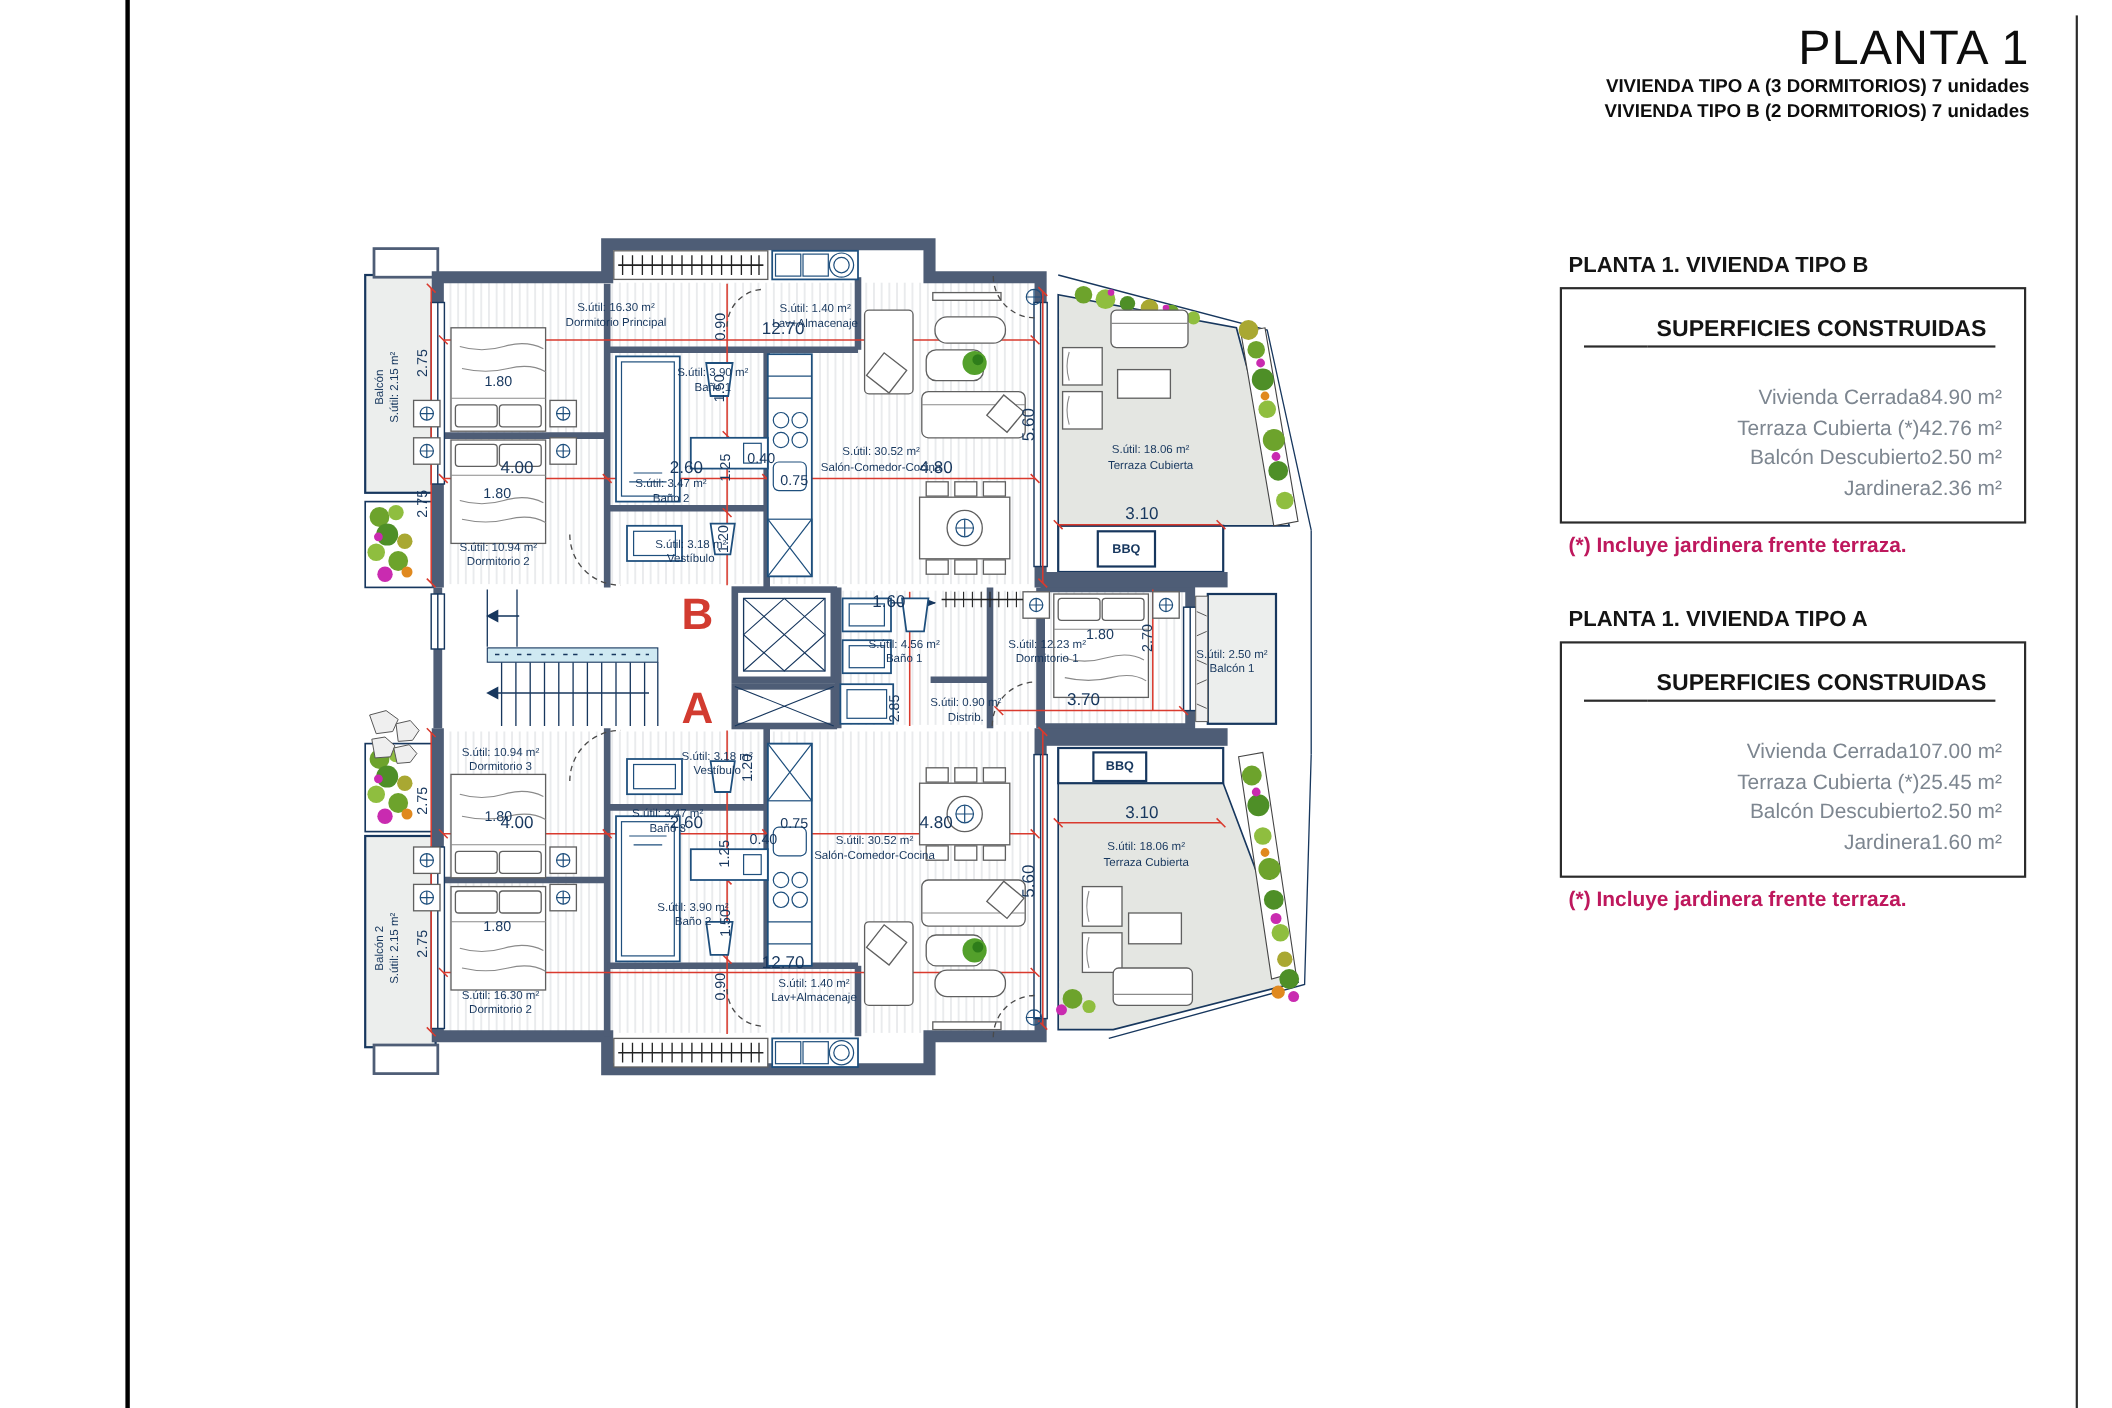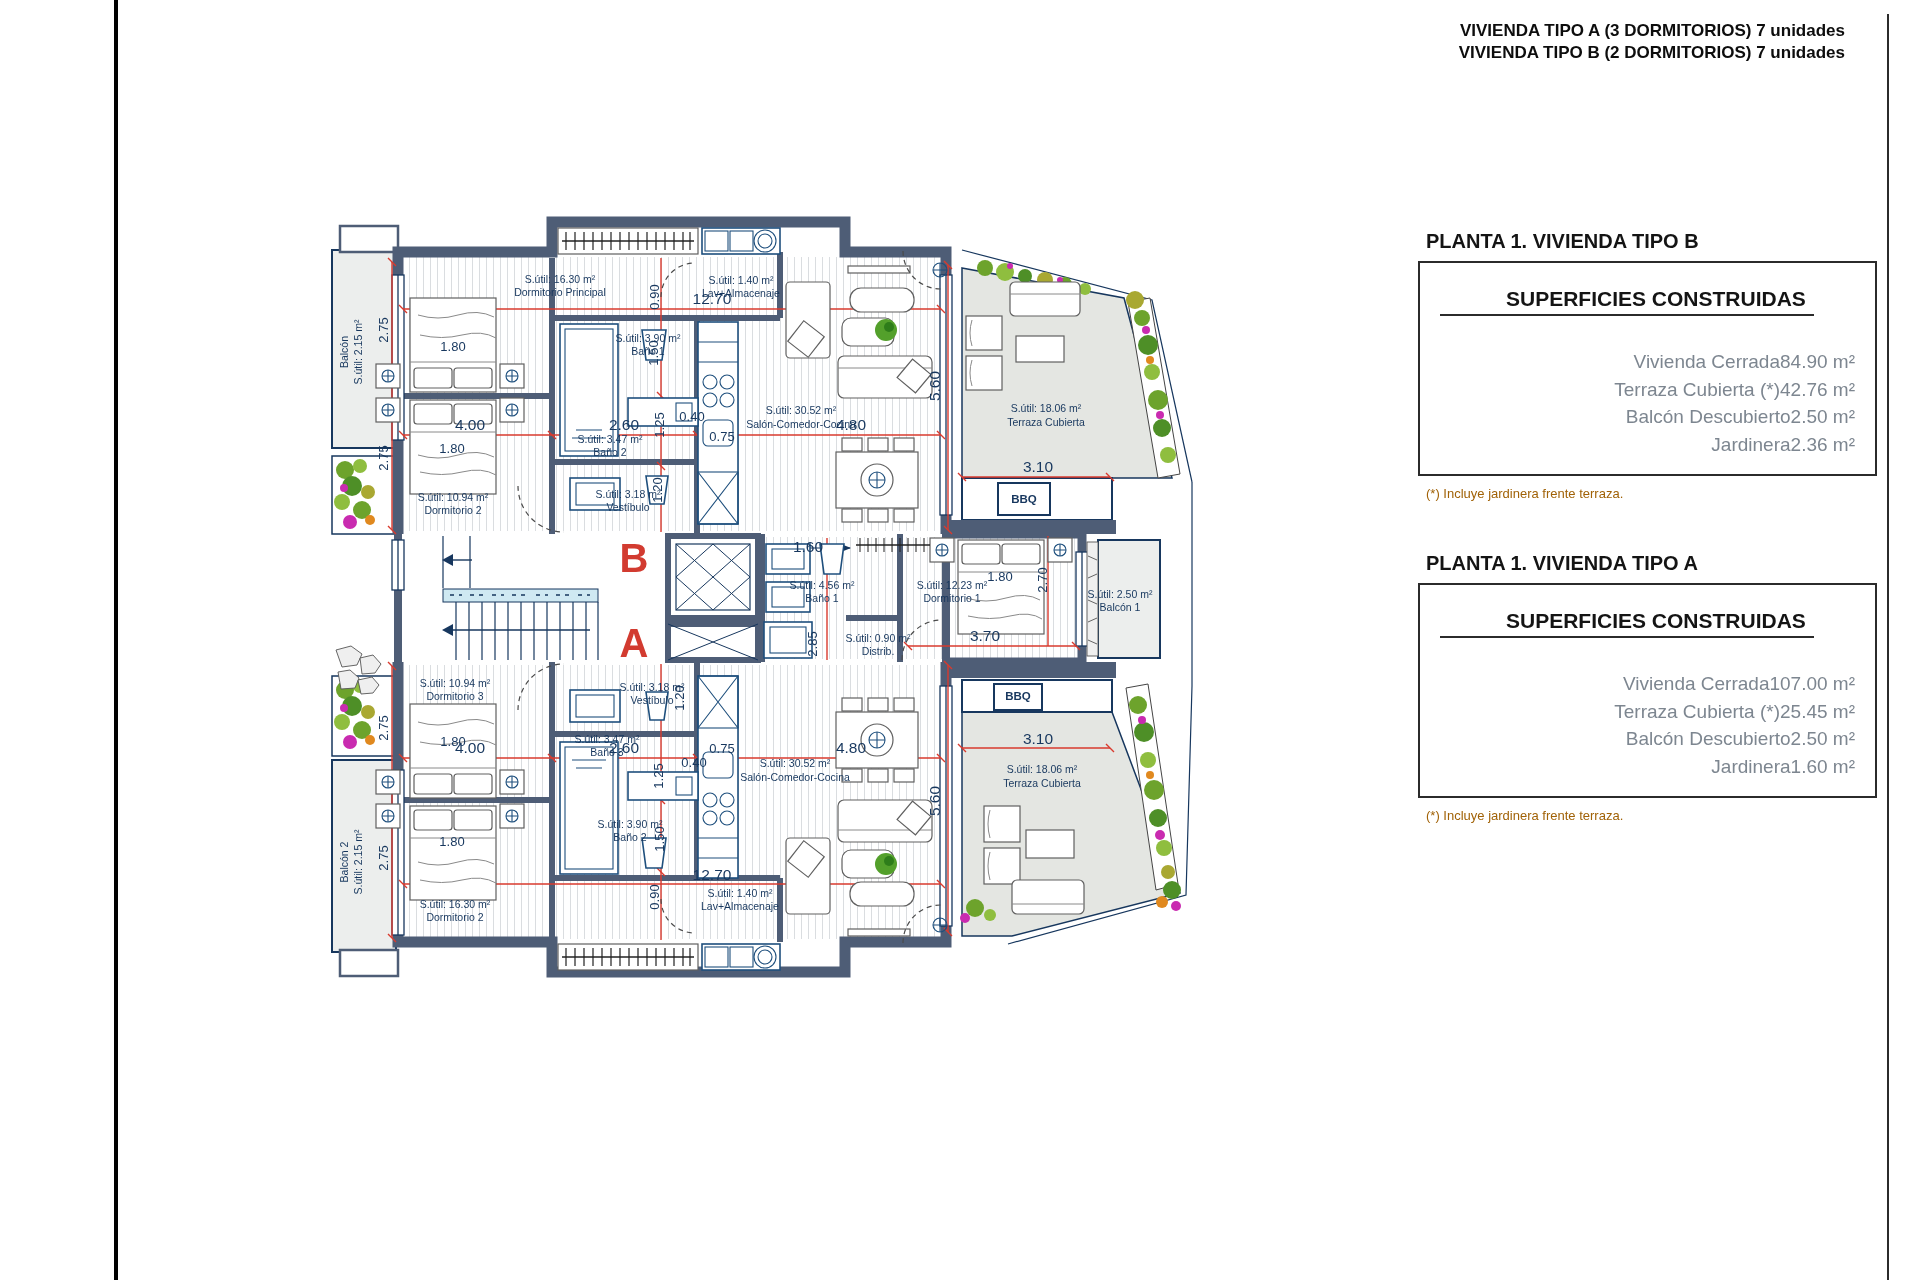--- a/index.html
+++ b/index.html
@@ -5,31 +5,31 @@
   html,body{margin:0;padding:0;background:#fff;}
   body{width:1920px;height:1280px;position:relative;overflow:hidden;
        font-family:"Liberation Sans",sans-serif;color:#111;}
   .border-left{position:absolute;left:114px;top:0;width:4px;height:1280px;background:#000;}
   .border-right{position:absolute;left:1887px;top:14px;width:2px;height:1266px;background:#2b2b2b;}
 
   .title-block{position:absolute;top:20px;right:75px;text-align:right;}
   .title-block h1{margin:0;font-size:44px;font-weight:400;letter-spacing:1px;color:#0d0d0d;line-height:48px;}
   .title-block .sub{font-size:17px;font-weight:bold;line-height:21.5px;color:#0d0d0d;}
 
-  .area-table{position:absolute;left:1418px;width:459px;}
+  .area-table{position:absolute;left:1418px;width:424px;}
   .area-table .heading{font-size:20px;font-weight:bold;color:#141414;margin:0 0 8px 8px;}
   .area-table .box{border:2px solid #2b2b2b;padding:0 20px 16px 20px;background:#fff;}
   .area-table .title-row{display:flex;align-items:flex-end;margin-top:24px;}
   .area-table .title-lead{width:58px;border-bottom:2.5px solid #2b2b2b;height:16px;}
   .area-table .box-title{font-size:21px;font-weight:bold;color:#141414;
       border-bottom:2.5px solid #2b2b2b;padding:0 8px 3px 8px;}
   .area-table .rows{margin-top:32px;}
   .area-table .row{display:flex;justify-content:flex-end;
       font-size:19px;line-height:27.5px;color:#7d8690;}
-  .area-table .footnote{font-size:13px;color:#a16207;margin:10px 0 0 8px;}
+  .area-table .footnote{font-size:19px;color:#be185d;margin:10px 0 0 8px;font-weight:bold;}
 
   
   svg text{font-family:"Liberation Sans",sans-serif;text-anchor:middle;}
   .t-room{font-size:10.5px;fill:#17375e;}
   .t-dim{font-size:13px;fill:#17375e;}
   .t-dimL{font-size:15.5px;fill:#17375e;}
   .t-letter{font-size:40px;font-weight:bold;fill:#d23b30;}
   .t-bbq{font-size:11.5px;font-weight:bold;fill:#17375e;}
 
   .wall{fill:none;stroke:#4e5d76;}
@@ -44,20 +44,21 @@
   .balc{fill:#eceeed;stroke:#17375e;stroke-width:2;}
   .peb{fill:#efefef;stroke:#555;stroke-width:0.9;}
 </style>
 </head>
 <body>
 
 <div class="border-left"></div>
 <div class="border-right"></div>
 
 <div class="title-block">
+  <h1>PLANTA 1</h1>
   <div class="sub">VIVIENDA TIPO A (3 DORMITORIOS) 7 unidades</div>
   <div class="sub">VIVIENDA TIPO B (2 DORMITORIOS) 7 unidades</div>
 </div>
 
 <div class="area-table" style="top:230px;">
   <div class="heading">PLANTA 1. VIVIENDA TIPO B</div>
   <div class="box">
     <div class="title-row">
       <div class="title-lead"></div>
       <div class="box-title">SUPERFICIES CONSTRUIDAS</div>

